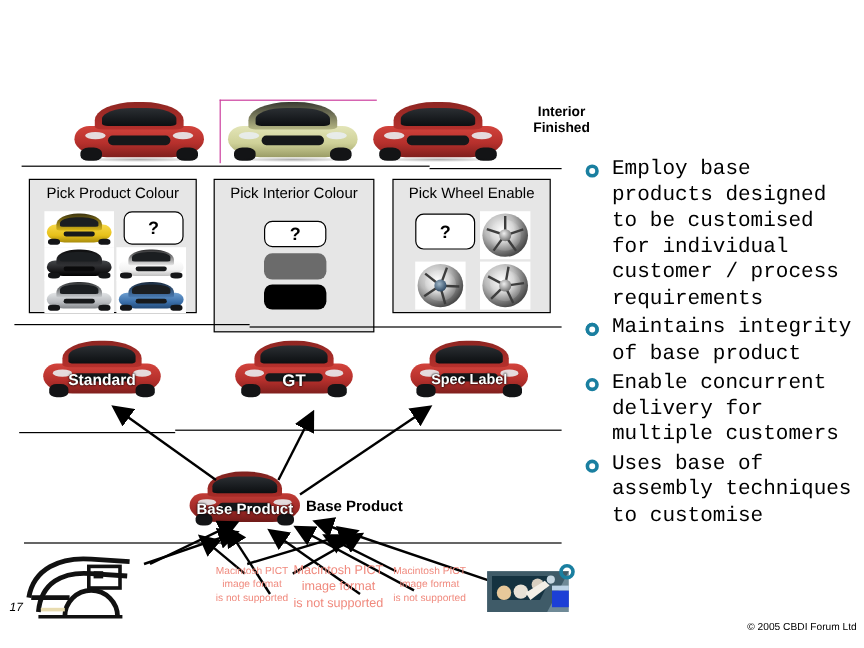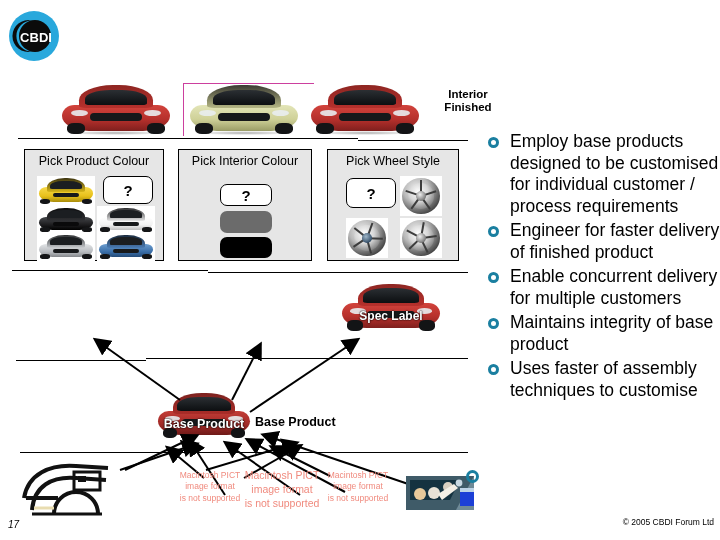--- a/index.html
+++ b/index.html
@@ -106,62 +106,53 @@
     position:absolute;left:48%;top:10%;width:4%;height:40%;
     background:#3d3d3d;transform-origin:50% 100%;
   }
   .wheelimg .hub{
     position:absolute;left:38%;top:38%;width:24%;height:24%;border-radius:50%;
     background:radial-gradient(circle at 40% 36%,#efefef,#7a7a7a 70%,#3a3a3a);
   }
 
   
   .bullets{position:absolute;left:484px;top:131px;width:236px;}
-  .bullet{position:relative;padding-left:26px;margin-bottom:3px;}
+  .bullet{position:relative;padding-left:26px;margin-bottom:3px;font-family:Liberation Mono, monospace;}
   .bullet .ring{
     position:absolute;left:4px;top:6px;width:11px;height:11px;border-radius:50%;
     border:3.2px solid #1a7fa0;box-sizing:border-box;background:#ffffff;
   }
   .bullet .btxt{font-size:17.5px;line-height:21.5px;}
 
   
   .pict{
     position:absolute;text-align:center;color:#f08a7e;
     line-height:1.35;white-space:nowrap;
   }
 
   
-  .slideno{position:absolute;left:8px;top:519px;font-size:10px;color:#000;font-style:italic;}
+  .slideno{position:absolute;left:8px;top:501px;font-size:10px;color:#000;font-style:italic;}
   .copyright{position:absolute;right:6px;top:517px;font-size:8.5px;white-space:nowrap;}
   .finished{
     position:absolute;left:425px;top:88px;width:86px;text-align:center;
     font-size:11.5px;font-weight:bold;line-height:13px;
   }
   .baselabel{position:absolute;left:255px;top:415px;font-size:12.5px;font-weight:bold;white-space:nowrap;}
   .pinkframe{position:absolute;border-left:1.4px solid #cc3f9e;border-top:1.4px solid #cc3f9e;}
 
   
   .fender{position:absolute;left:18px;top:458px;width:98px;height:62px;}
   .dash{position:absolute;left:404px;top:470px;width:76px;height:44px;}
   svg{display:block;overflow:visible;}
 </style>
 </head>
 <body>
 
 <div id="slide">
 
-  <div class="logo">
-    <svg width="52" height="52" viewBox="0 0 52 52" aria-hidden="true">
-      <circle cx="26" cy="26" r="25" fill="#29a8dc"></circle>
-      <circle cx="27" cy="26" r="16" fill="#0b0b0b"></circle>
-      <path d="M27 10 A16 16 0 1 0 27 42" fill="none" stroke="#29a8dc" stroke-width="0"></path>
-      <path d="M24 10.4 A16 16 0 1 0 24 41.6 A12.3 12.3 0 1 1 24 10.4 Z" fill="#0b0b0b"></path>
-      <text x="28" y="31.5" text-anchor="middle" font-family="Liberation Sans, sans-serif" font-size="13" font-weight="bold" fill="#ffffff">CBDI</text>
-    </svg>
-  </div>
 
   <div class="pinkframe" style="left:183px;top:83px;width:130px;height:52px;"></div>
 
   <div class="car" style="left:62px;top:84px;width:108px;height:50px;">
     <div class="body" style="background:linear-gradient(180deg,#d2433c 0%,#b6302c 55%,#7f1f1d 100%);"></div>
     <div class="roof" style="background:linear-gradient(180deg,#8e2622 0%,#b6302c 100%);"></div>
     <div class="glass"></div>
     <div class="grille"></div>
     <div class="lampL"></div>
       <div class="lampR"></div>
@@ -244,29 +235,29 @@
     <div class="minicar" style="left:72px;top:83px;width:58px;height:28px;">
       <div class="mbody" style="background:linear-gradient(180deg,#6d9ed0,#3a6ea8 60%,#234a77);"></div>
       <div class="mroof" style="background:linear-gradient(180deg,#1b2b3e,#4a7cb5);"></div>
       <div class="mglass"></div>
         <div class="mgrille"></div>
       <div class="mwl"></div>
         <div class="mwr"></div>
     </div>
   </div>
 
-  <div class="panel" style="left:178px;top:149px;width:134px;height:112px;padding-left:40px;">
+  <div class="panel" style="left:178px;top:149px;width:134px;height:128px;padding-left:40px;">
     <div class="panel-title">Pick Interior Colour</div>
     <div class="qbox" style="left:41px;top:34px;width:52px;height:22px;">?</div>
     <div class="swatch" style="left:41px;top:61px;width:52px;height:22px;background:#6b6b6b;"></div>
     <div class="swatch" style="left:41px;top:87px;width:52px;height:21px;background:#000000;"></div>
   </div>
 
   <div class="panel" style="left:327px;top:149px;width:132px;height:112px;">
-    <div class="panel-title">Pick Wheel Style</div>
+    <div class="panel-title">Pick Wheel Enable</div>
     <div class="qbox" style="left:18px;top:28px;width:50px;height:30px;">?</div>
 
     <div class="wheelimg" style="left:72px;top:26px;width:42px;height:40px;">
       <div class="tyre"></div>
         <div class="rim"></div>
       <div class="spoke" style="transform:rotate(0deg)"></div>
       <div class="spoke" style="transform:rotate(72deg)"></div>
       <div class="spoke" style="transform:rotate(144deg)"></div>
       <div class="spoke" style="transform:rotate(216deg)"></div>
       <div class="spoke" style="transform:rotate(288deg)"></div>
@@ -290,21 +281,43 @@
       <div class="spoke" style="transform:rotate(154deg)"></div>
       <div class="spoke" style="transform:rotate(226deg)"></div>
       <div class="spoke" style="transform:rotate(298deg)"></div>
       <div class="hub"></div>
     </div>
   </div>
 
   <div class="hline" style="left:12px;top:270px;width:196px;"></div>
   <div class="hline" style="left:208px;top:272px;width:260px;"></div>
 
-
+  <div class="car" style="left:36px;top:283px;width:98px;height:48px;">
+    <div class="body" style="background:linear-gradient(180deg,#d2433c 0%,#b6302c 55%,#7f1f1d 100%);"></div>
+    <div class="roof" style="background:linear-gradient(180deg,#8e2622 0%,#b6302c 100%);"></div>
+    <div class="glass"></div>
+      <div class="grille"></div>
+    <div class="lampL"></div>
+      <div class="lampR"></div>
+    <div class="wheelL"></div>
+      <div class="wheelR"></div>
+    <div class="overlay-label" style="font-size:13px;">Standard</div>
+  </div>
+
+  <div class="car" style="left:196px;top:283px;width:98px;height:48px;">
+    <div class="body" style="background:linear-gradient(180deg,#d2433c 0%,#b6302c 55%,#7f1f1d 100%);"></div>
+    <div class="roof" style="background:linear-gradient(180deg,#8e2622 0%,#b6302c 100%);"></div>
+    <div class="glass"></div>
+      <div class="grille"></div>
+    <div class="lampL"></div>
+      <div class="lampR"></div>
+    <div class="wheelL"></div>
+      <div class="wheelR"></div>
+    <div class="overlay-label" style="font-size:14px;">GT</div>
+  </div>
 
   <div class="car" style="left:342px;top:283px;width:98px;height:48px;">
     <div class="body" style="background:linear-gradient(180deg,#d2433c 0%,#b6302c 55%,#7f1f1d 100%);"></div>
     <div class="roof" style="background:linear-gradient(180deg,#8e2622 0%,#b6302c 100%);"></div>
     <div class="glass"></div>
       <div class="grille"></div>
     <div class="lampL"></div>
       <div class="lampR"></div>
     <div class="wheelL"></div>
       <div class="wheelR"></div>
@@ -405,32 +418,31 @@
   </div>
   <div class="abs" style="left:466px;top:470px;width:13px;height:13px;border-radius:50%;border:3.4px solid #1a7fa0;box-sizing:border-box;"></div>
 
   <div class="bullets">
     <div class="bullet">
       <span class="ring"></span>
       <span class="btxt">Employ base products designed to be customised for individual customer / process requirements</span>
     </div>
     <div class="bullet">
       <span class="ring"></span>
-      <span class="btxt">Engineer for faster delivery of finished product</span>
+    </div>
+    <div class="bullet">
+      <span class="ring"></span>
+      <span class="btxt">Maintains integrity of base product</span>
     </div>
     <div class="bullet">
       <span class="ring"></span>
       <span class="btxt">Enable concurrent delivery for multiple customers</span>
     </div>
     <div class="bullet">
       <span class="ring"></span>
-      <span class="btxt">Maintains integrity of base product</span>
-    </div>
-    <div class="bullet">
-      <span class="ring"></span>
-      <span class="btxt">Uses faster of assembly techniques to customise</span>
+      <span class="btxt">Uses base of assembly techniques to customise</span>
     </div>
   </div>
 
   <div class="slideno">17</div>
   <div class="copyright">© 2005 CBDI Forum Ltd</div>
 
 </div>
 
 </body></html>

